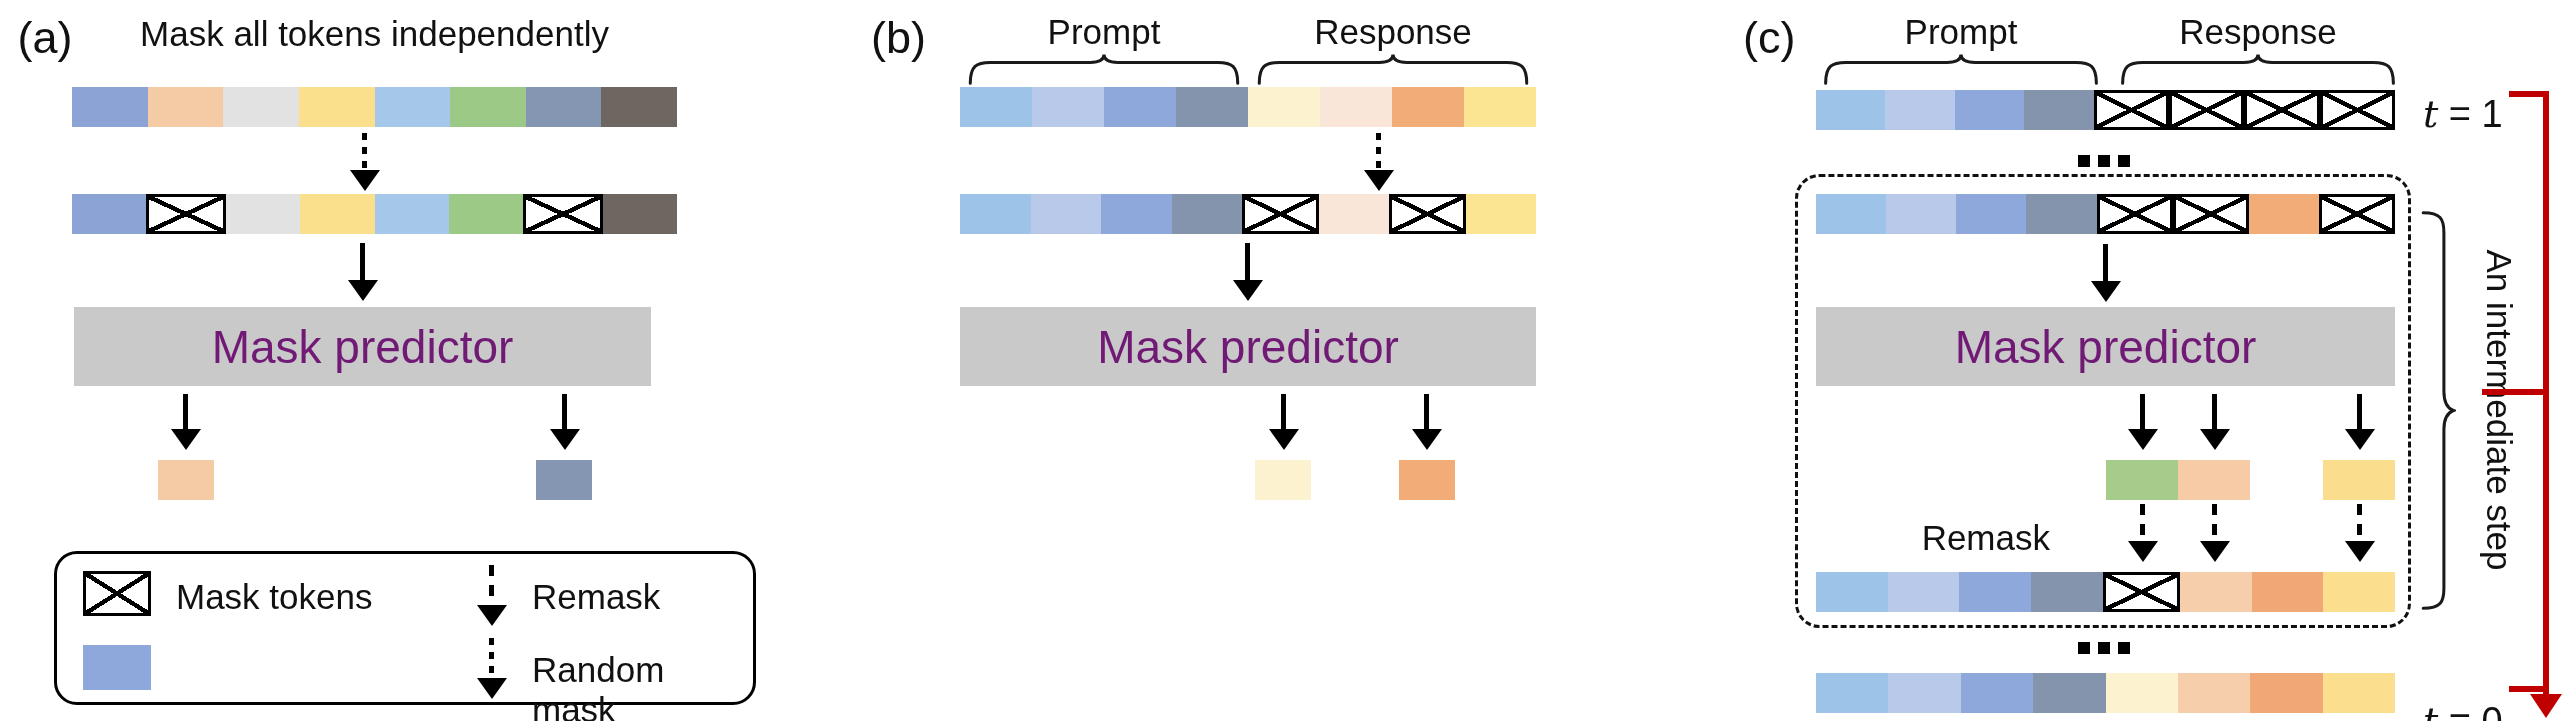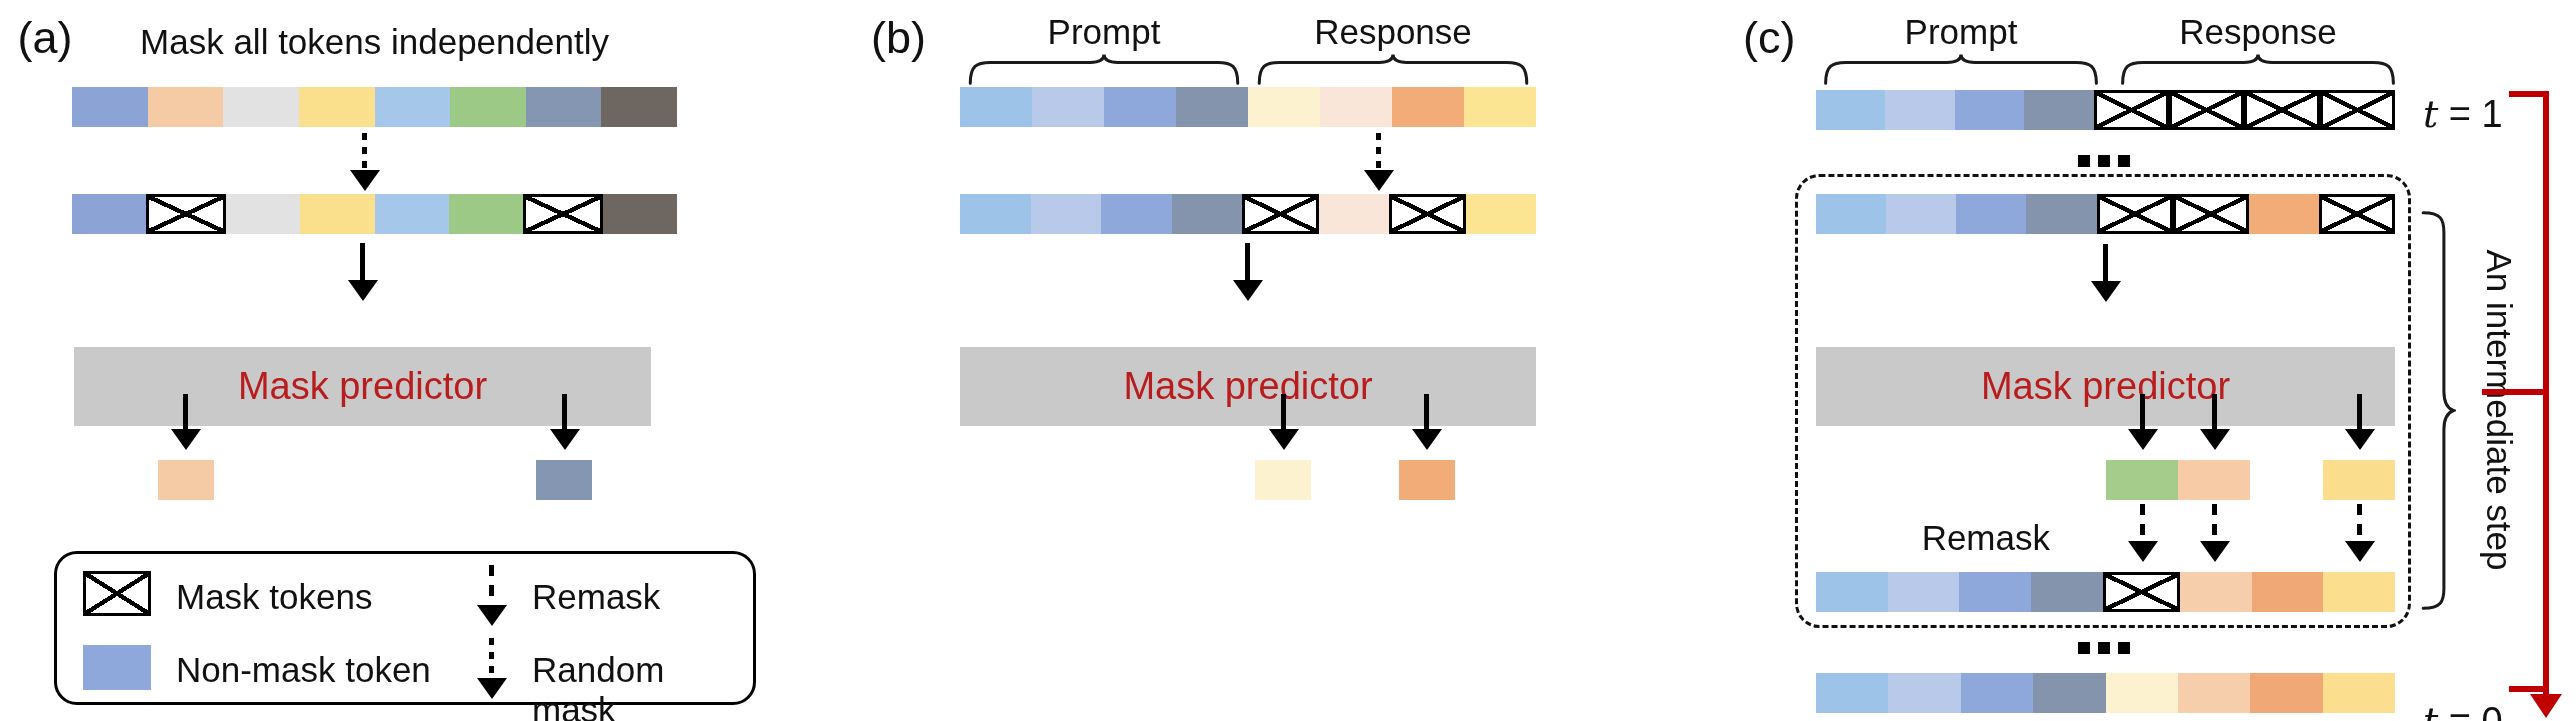--- a/index.html
+++ b/index.html
@@ -30,21 +30,21 @@
   
   .arrow{width:31px;}
   .arrow::before{content:'';position:absolute;left:13px;top:0;bottom:15.7px;width:5.2px;background:#000;}
   .arrow::after{content:'';position:absolute;left:0.9px;bottom:0;width:0;height:0;
                 border-left:15px solid transparent;border-right:15px solid transparent;border-top:21px solid #000;}
   .arrow.dotted::before{background:repeating-linear-gradient(to bottom,#000 0 7px,transparent 7px 14px);}
   .arrow.dashed::before{background:repeating-linear-gradient(to bottom,#000 0 11.3px,transparent 11.3px 20px);}
 
   
   .predictor{background:#C9C9C9;display:flex;align-items:center;justify-content:center;
-             font-size:38px;color:#b91c1c;margin-top:40px;}
+             font-size:46px;color:#701a75;}
 
   
   .legend-box{border:3.1px solid #000;border-radius:23px;box-sizing:border-box;}
 
   
   .dash-box{border:3.9px dashed #111;border-radius:24.4px;box-sizing:border-box;}
 
   
   .dots{display:flex;gap:7.9px;}
   .dots i{width:12.2px;height:12.2px;background:#000;display:block;}
@@ -56,21 +56,21 @@
 
   svg.brace{display:block;}
   .rot-text{transform:rotate(90deg);font-size:35px;text-align:center;white-space:nowrap;}
 </style>
 </head>
 <body>
 
 <div class="canvas">
 
   <div class="abs panel-label" style="left:17.4px;top:12.2px;">(a)</div>
-  <div class="abs title" style="left:72px;top:22px;width:605px;">Mask all tokens independently</div>
+  <div class="abs title" style="left:72px;top:14px;width:605px;">Mask all tokens independently</div>
 
   <div class="abs row" style="left:72px;top:87px;width:605px;height:40px;">
       <div class="token" style="background: rgb(140, 163, 214);"></div>
       <div class="token" style="background: rgb(245, 203, 165);"></div>
       <div class="token" style="background: rgb(226, 226, 226);"></div>
       <div class="token" style="background: rgb(250, 223, 141);"></div>
       <div class="token" style="background: rgb(164, 199, 234);"></div>
       <div class="token" style="background: rgb(156, 201, 133);"></div>
       <div class="token" style="background: rgb(132, 150, 178);"></div>
       <div class="token" style="background: rgb(109, 102, 97);"></div>
@@ -99,21 +99,20 @@
   <div class="abs sq" style="left: 158px; top: 460px; width: 56px; background: rgb(245, 203, 165);"></div>
   <div class="abs sq" style="left: 536px; top: 460px; width: 56px; background: rgb(132, 150, 178);"></div>
 
   <div class="abs legend-box" style="left:54px;top:551px;width:702px;height:154px;">
     <div class="abs token mask" style="left:26px;top:17.4px;width:68px;height:45px;"></div>
     <div class="abs lbl" style="left:119px;top:23px;">Mask tokens</div>
     <div class="abs arrow dashed" style="left:419px;top:10.5px;height:61px;"></div>
     <div class="abs lbl" style="left:475px;top:23px;">Remask</div>
 
     <div class="abs" style="left: 26px; top: 91px; width: 68px; height: 45px; background: rgb(143, 168, 220);"></div>
-    <div class="abs lbl" style="left:119px;top:96px;">Non-mask token</div>
     <div class="abs arrow dotted" style="left:419px;top:84px;height:61px;"></div>
     <div class="abs lbl" style="left:475px;top:96px;">Random mask</div>
   </div>
 
   <div class="abs panel-label" style="left:871px;top:12.2px;">(b)</div>
 
   <div class="abs title" style="left:967px;top:12.2px;width:274px;">Prompt</div>
   <svg class="abs brace" style="left:967px;top:52px;" width="274" height="33" viewBox="0 0 314 38">
     <path d="M3,36 C3,16 10,12 26,12 L141,12 C151,12 157,10 157,3 C157,10 163,12 173,12 L288,12 C304,12 311,16 311,36" fill="none" stroke="#1a1a1a" stroke-width="3.5" stroke-linecap="round"></path>
   </svg>

